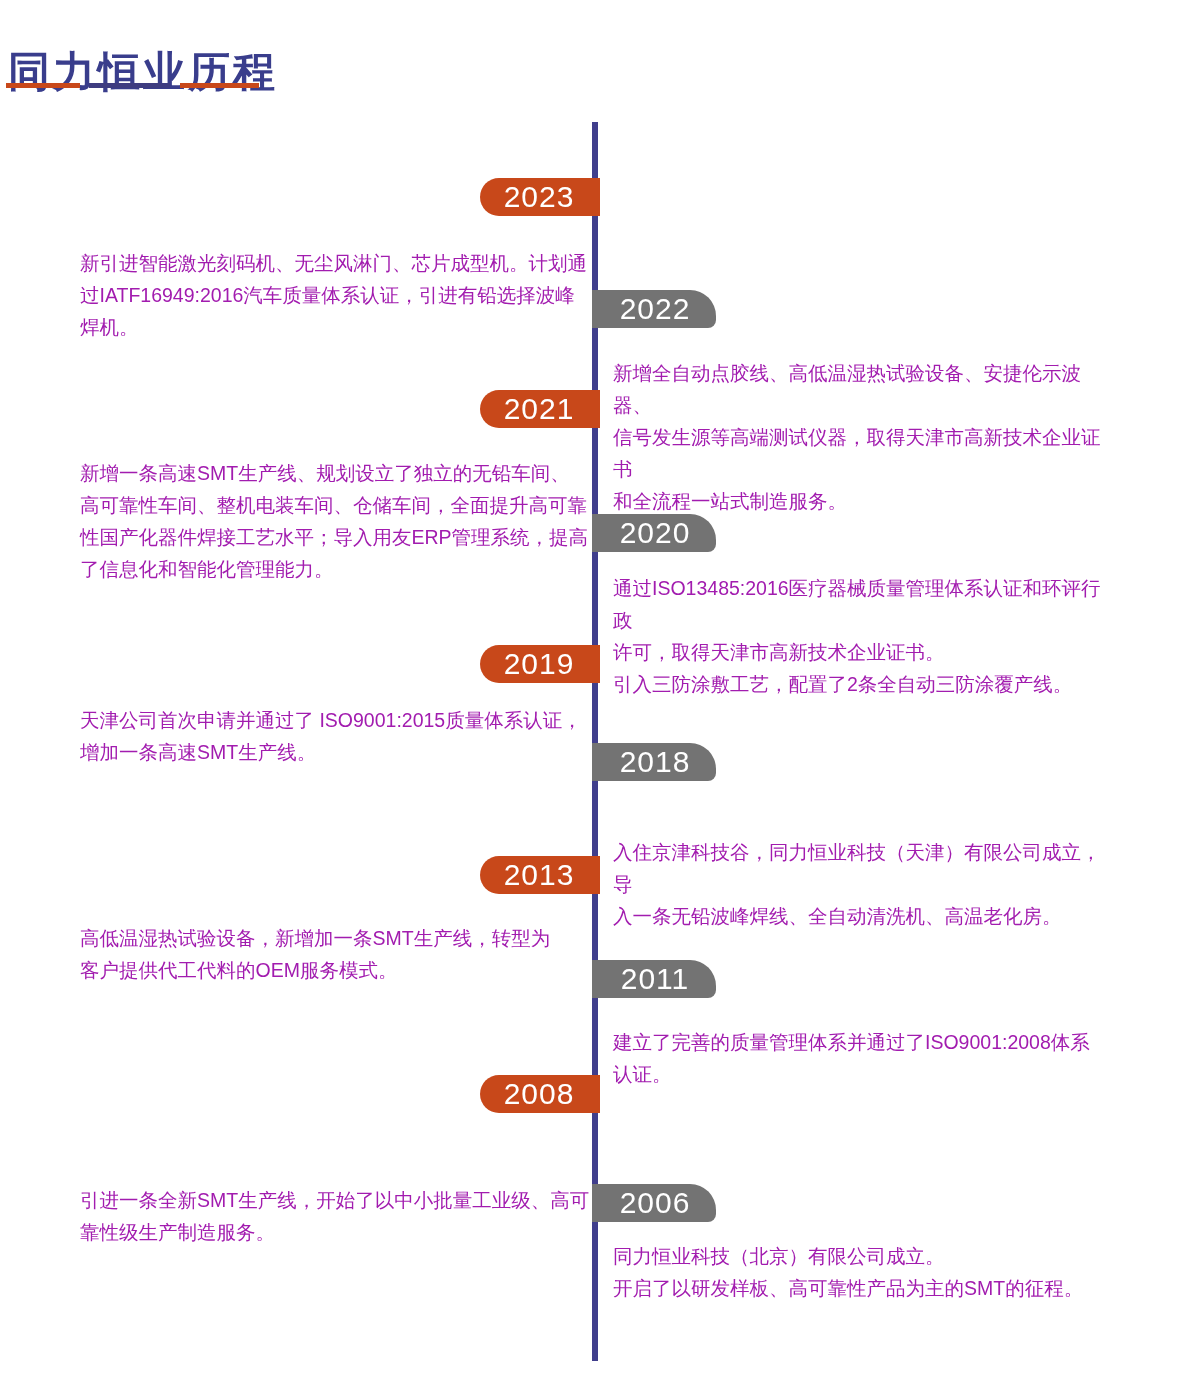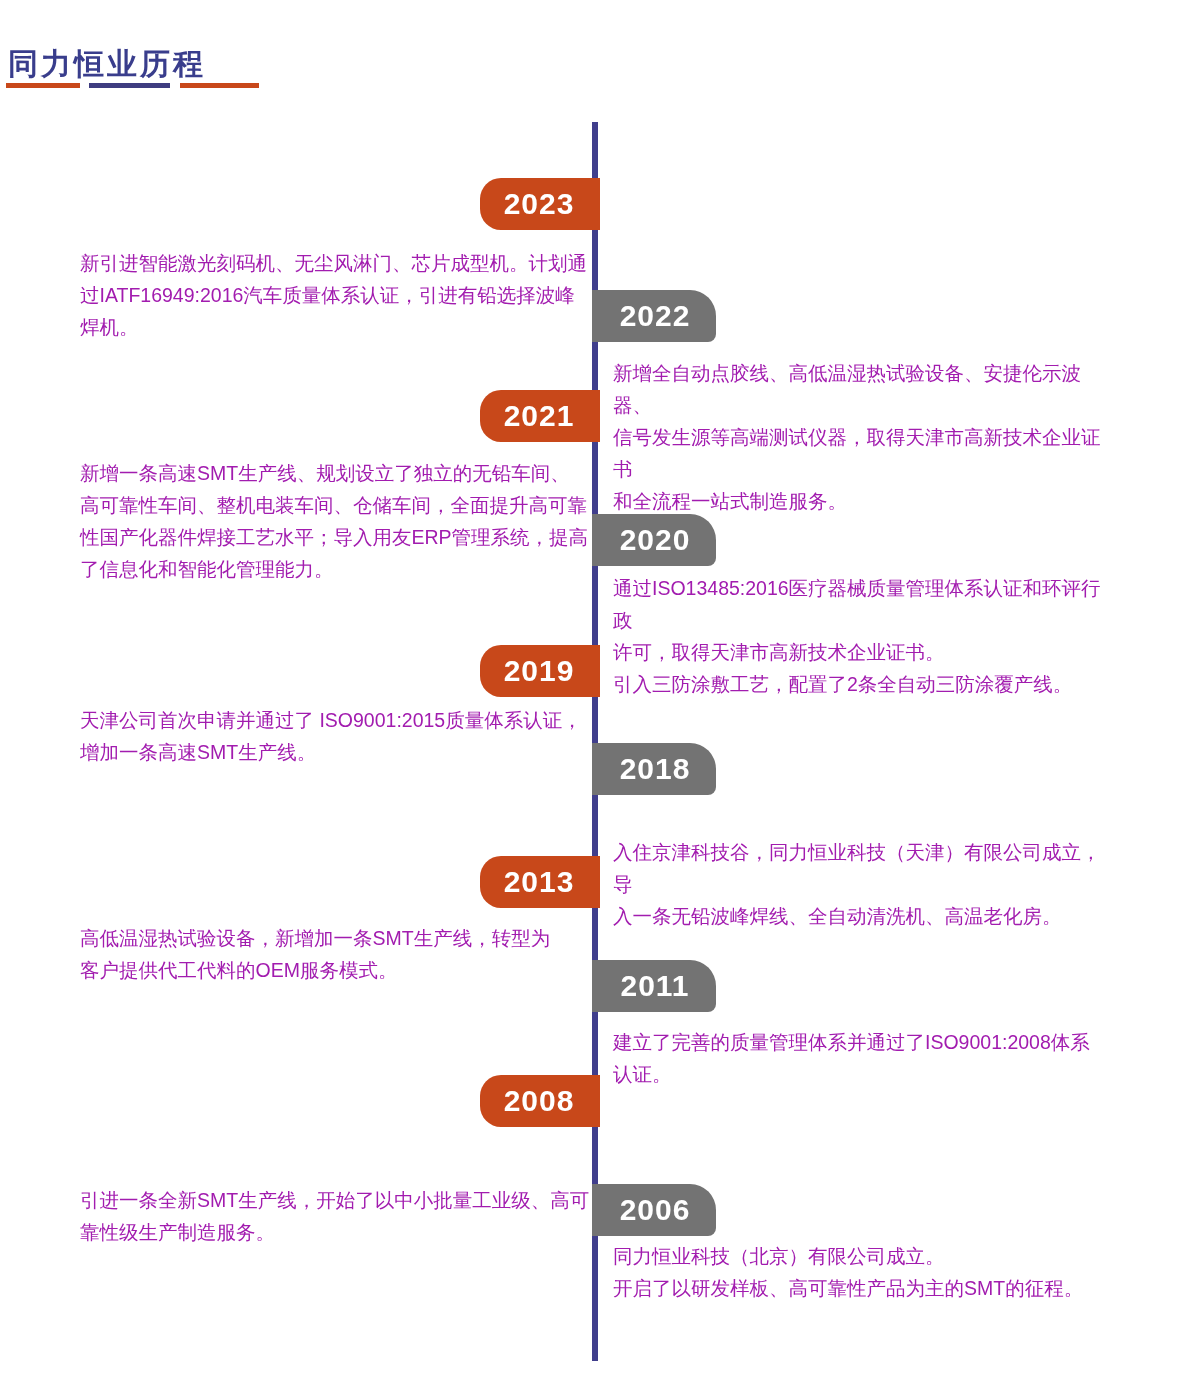--- a/index.html
+++ b/index.html
@@ -1,35 +1,35 @@
 <!DOCTYPE html>
 <html><head>
 <meta charset="utf-8">
 <style>
   html,body{margin:0;padding:0;}
   body{
     width:1200px;height:1380px;background:#ffffff;position:relative;
     font-family:"Liberation Sans", sans-serif;overflow:hidden;
   }
   .page-title{
-    position:absolute;left:8px;top:24px;
-    font-size:30px;font-weight:900;color:#393D8C;letter-spacing:3px;
+    position:absolute;left:8px;top:16px;
+    font-size:42px;font-weight:900;color:#393D8C;letter-spacing:3px;
   }
   .u-seg{position:absolute;top:83px;height:5px;}
   .u1{left:6px;width:74px;background:#C8481A;}
   .u2{left:89px;width:81px;background:#3E3C80;}
   .u3{left:180px;width:79px;background:#C8481A;}
 
   .axis{
     position:absolute;left:592px;top:122px;width:6px;height:1239px;
     background:#403E8C;z-index:1;
   }
   .badge{
-    position:absolute;height:52px;z-index:2;
-    color:#ffffff;font-weight:bold;font-size:30px;letter-spacing:1px;
+    position:absolute;height:38px;z-index:2;
+    color:#ffffff;font-weight:normal;font-size:30px;letter-spacing:1px;
     display:flex;align-items:center;justify-content:center;
   }
   .badge.left{left:480px;width:118px;background:#C8481A;border-radius:21px 0 0 21px;padding-right:2px;}
   .badge.right{left:592px;width:122px;background:#737373;border-radius:0 26px 8px 0;padding-left:2px;}
 
   .desc{
     position:absolute;margin:0;z-index:0;
     font-size:19.5px;line-height:32px;color:#a21caf;
     white-space:pre-line;
   }

